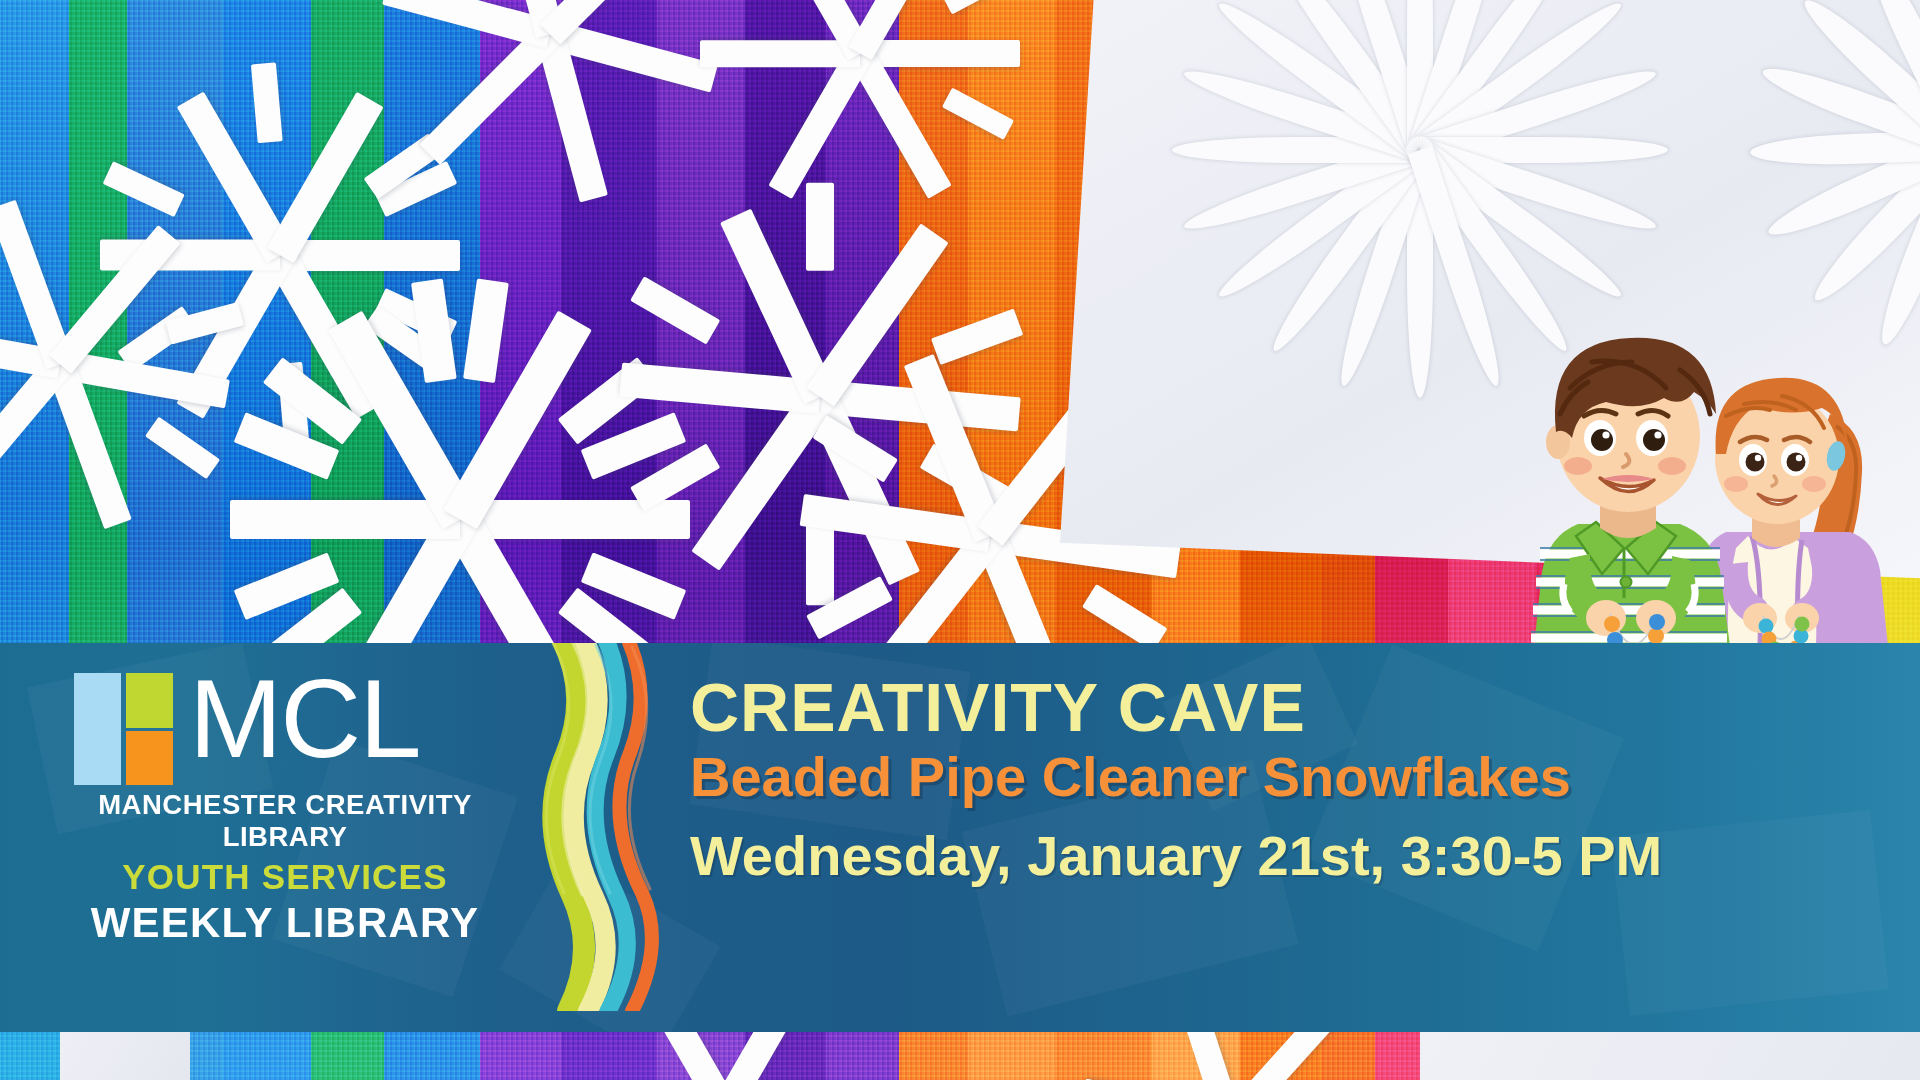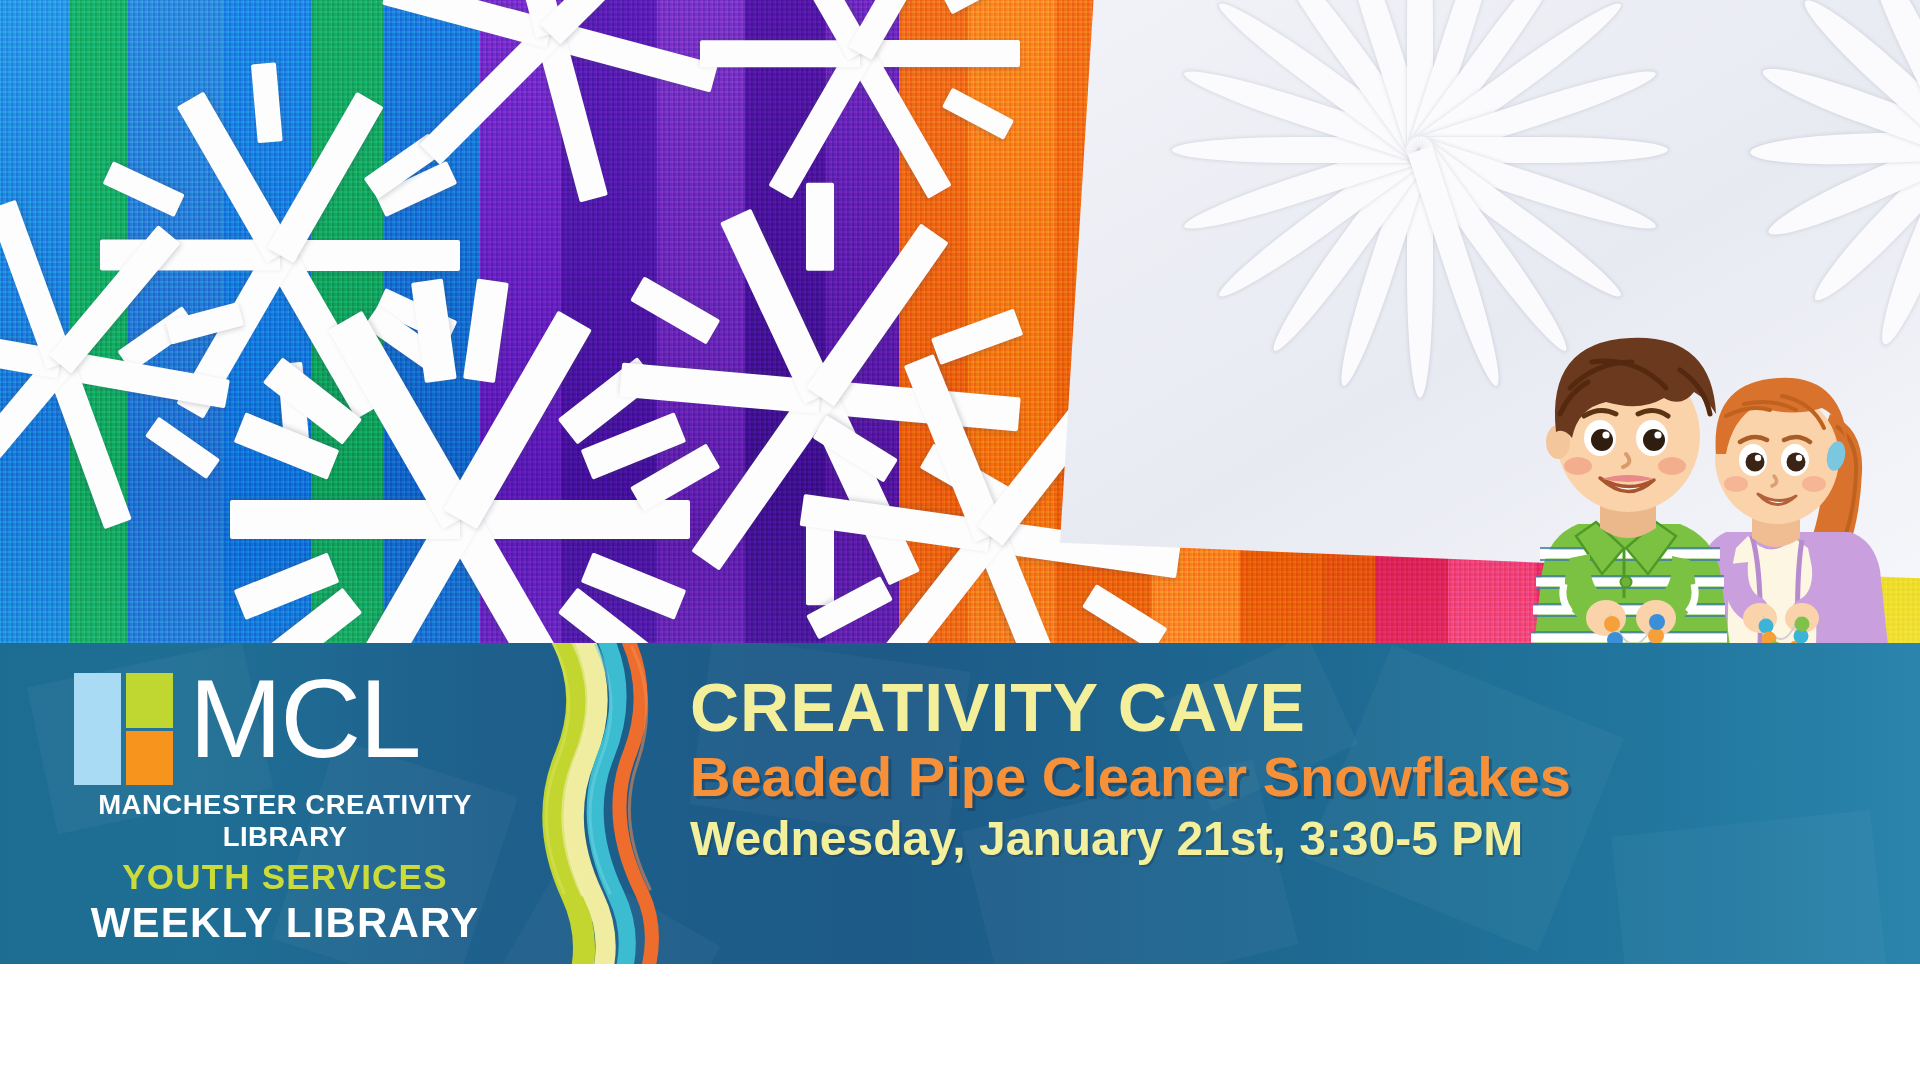--- a/index.html
+++ b/index.html
@@ -1,18 +1,18 @@
 <!DOCTYPE html>
 <html><head>
 <meta charset="utf-8">
 <style>
   html,body{margin:0;padding:0;background:#ffffff;}
   body{width:1920px;height:1080px;overflow:hidden;font-family:"Liberation Sans",sans-serif;}
 
-  .poster{position:relative;width:1920px;height:964px;overflow:hidden;background:#e9eef3;}
+  .poster{position:relative;width:1920px;height:1080px;overflow:hidden;background:#e9eef3;}
 
   
   .photo{position:absolute;inset:0;overflow:hidden;}
 
   
   .pc{position:absolute;top:-2%;height:104%;filter:blur(0.4px);}
   .pc::after{content:"";position:absolute;inset:0;
     background:repeating-linear-gradient(90deg,rgba(255,255,255,.14) 0 1px,rgba(0,0,0,.10) 1px 3px,rgba(255,255,255,.05) 3px 5px);
     mix-blend-mode:overlay;}
   .pc::before{content:"";position:absolute;inset:0;
@@ -63,21 +63,21 @@
      font-size:42px;letter-spacing:1.2px;}
 
   
   .brush{position:absolute;left:540px;top:-12px;width:130px;height:380px;}
 
   
   .copy{position:absolute;left:690px;top:30px;right:40px;}
   .t-title{color:#f4ef9b;font-weight:bold;font-size:68px;line-height:1.0;letter-spacing:1px;}
   .t-sub{color:#f6913a;font-weight:bold;font-size:56px;line-height:1.08;margin-top:6px;
      text-shadow:3px 3px 0 rgba(20,45,70,.38);}
-  .t-date{color:#f4ef9b;font-weight:bold;font-size:48px;line-height:1.1;margin-top:6px;
+  .t-date{color:#f4ef9b;font-weight:bold;font-size:56px;line-height:1.1;margin-top:18px;
      text-shadow:2px 2px 0 rgba(20,45,70,.30);}
 </style>
 </head>
 <body>
 
 <div class="poster">
 
   <div class="photo">
 
     <div class="pc" style="left:0%;   width:4%;  background:linear-gradient(180deg,#2a9ae8,#1878d8 45%,#2fb5e8);"></div>

